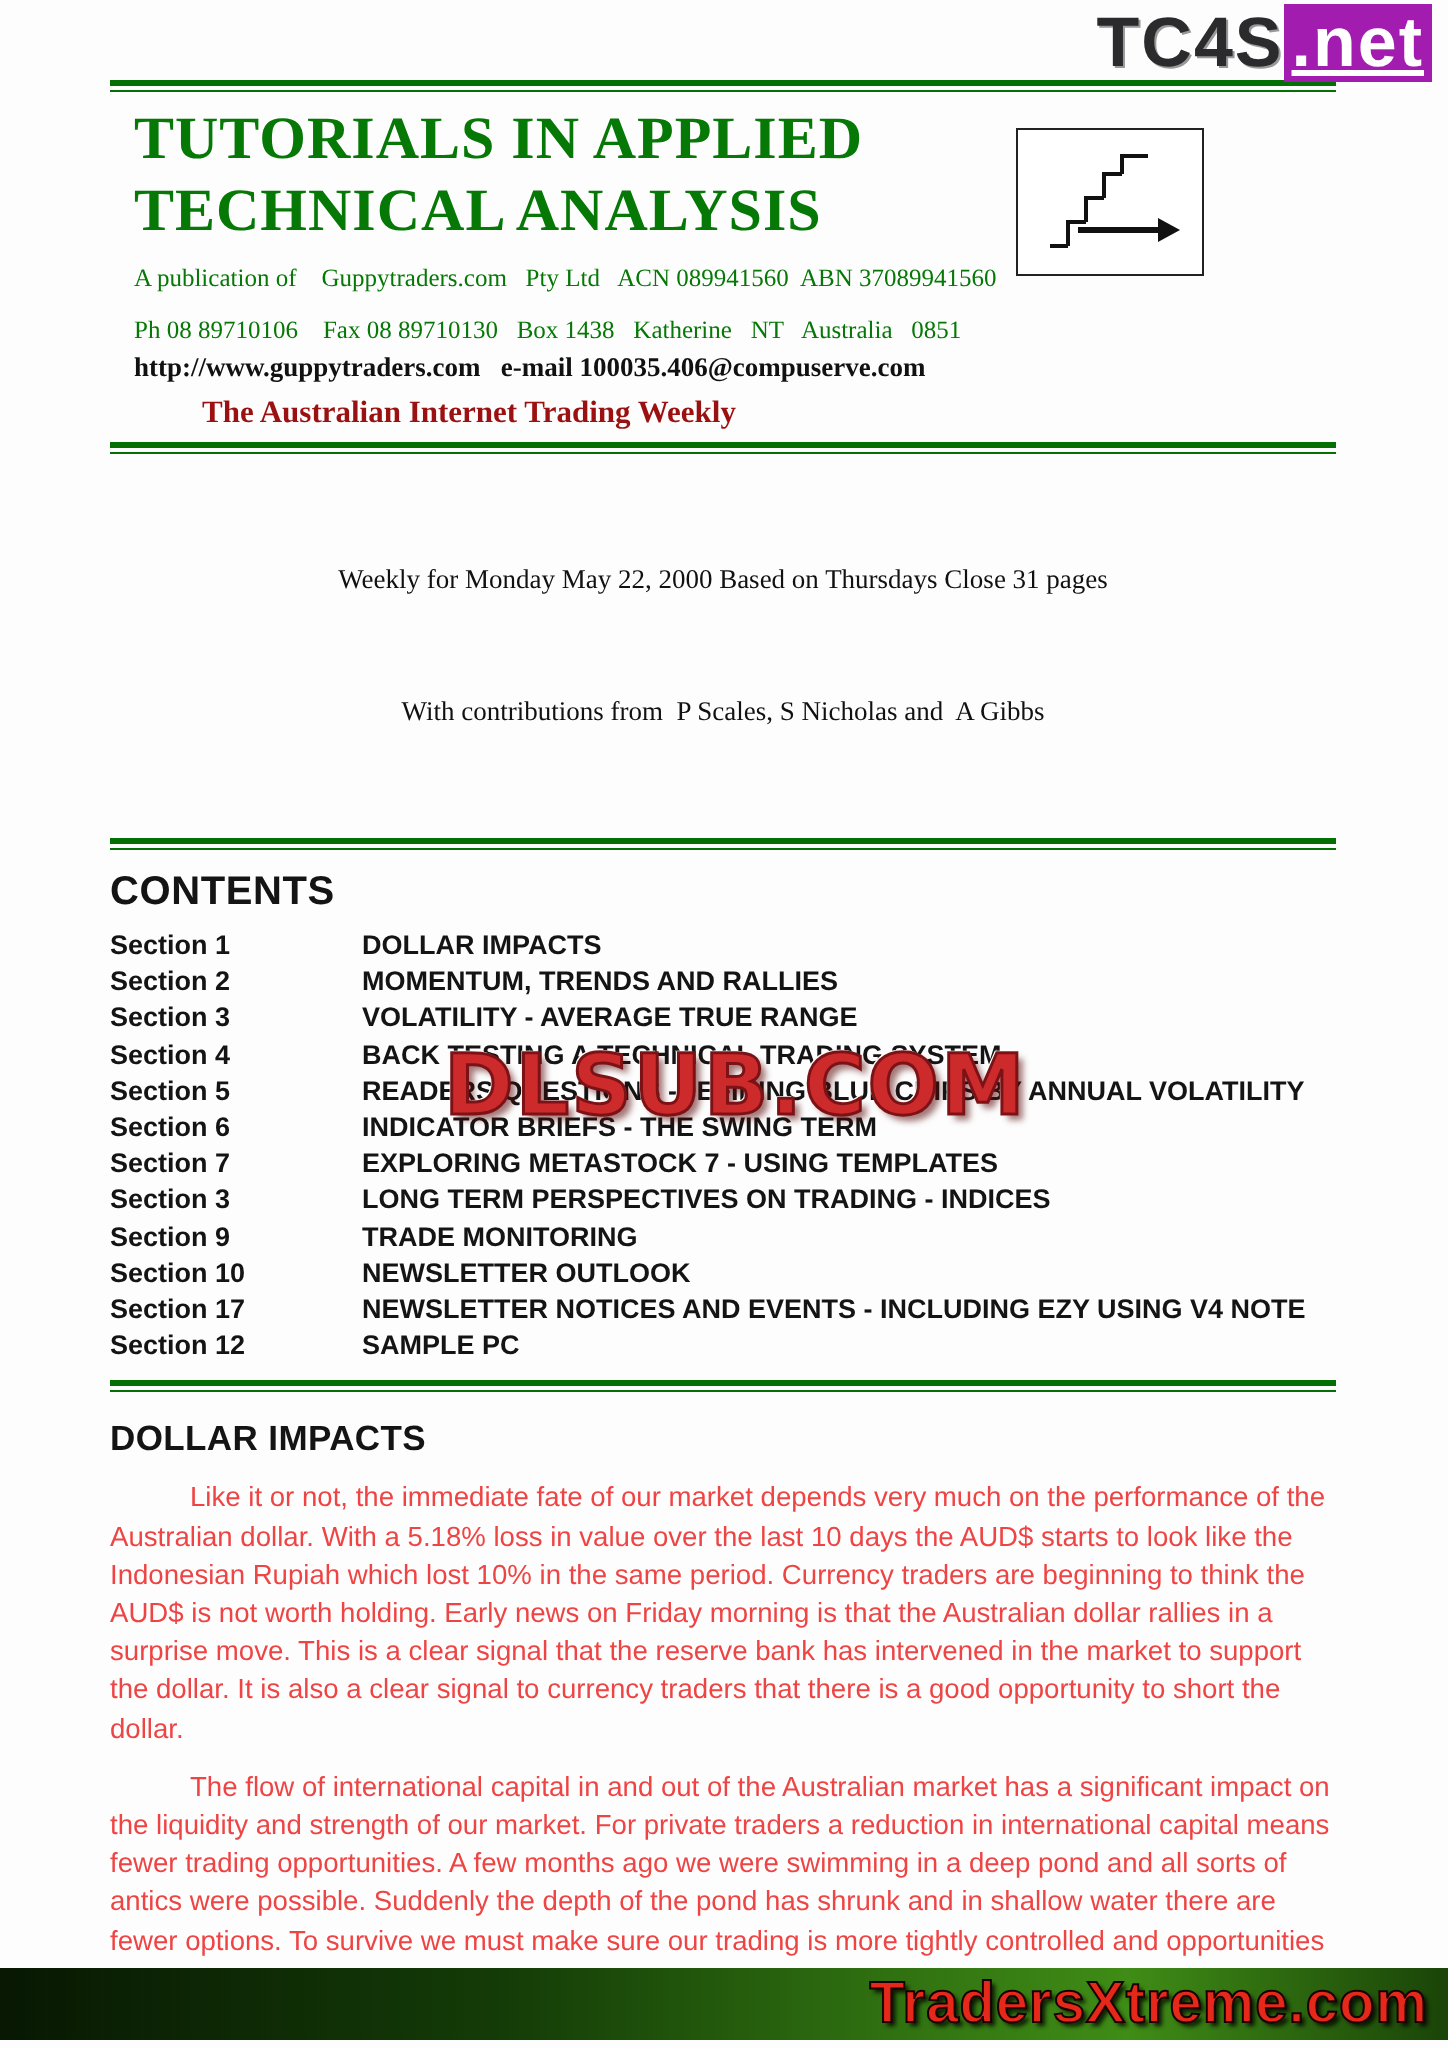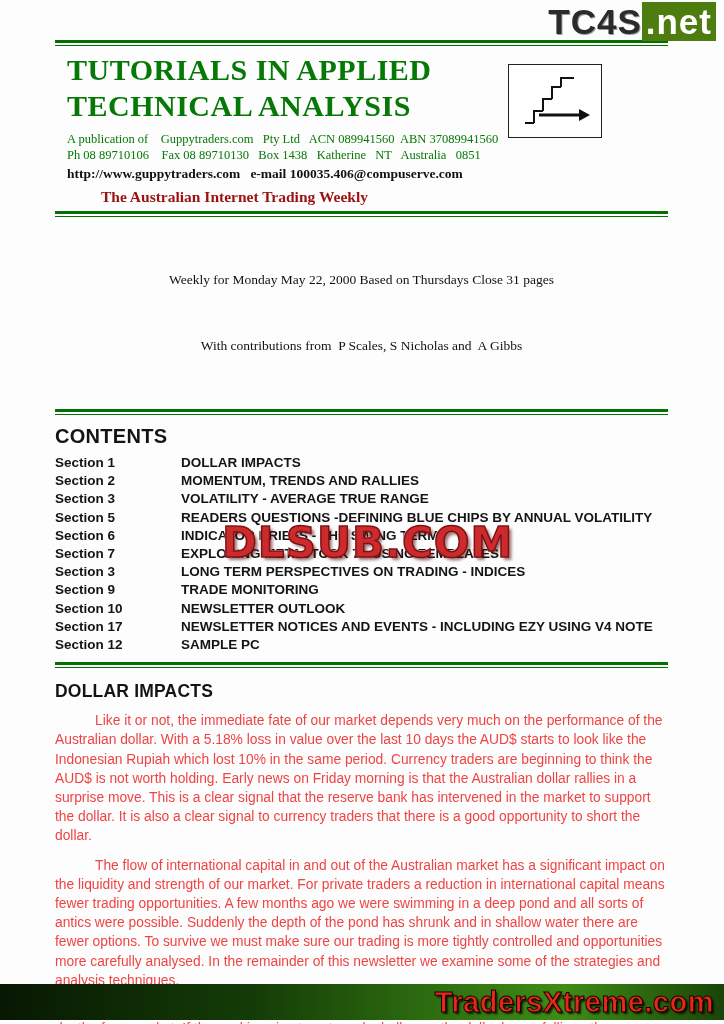--- a/index.html
+++ b/index.html
@@ -12,21 +12,21 @@
 
   .hrule { border-top:3px solid #047004; border-bottom:1px solid #047004; height:2px; }
 
   .masthead { padding-left:12px; margin-top:6px; margin-bottom:4px; }
   .title {
     font-family:"Liberation Serif", serif; font-weight:bold;
     color:#067806; font-size:30px; line-height:36px; letter-spacing:0.5px;
   }
   .publine {
     font-family:"Liberation Serif", serif; color:#067806;
-    font-size:12.5px; line-height:16px; white-space:pre-wrap; margin-top:0;
+    font-size:12.5px; line-height:16px; white-space:pre-wrap; margin-top:10px;
   }
   .publine.first { margin-top:7px; }
   .urlline {
     font-family:"Liberation Serif", serif; color:#111; font-weight:bold;
     font-size:13.5px; line-height:18px; white-space:pre-wrap; margin-top:2px;
   }
   .tagline {
     font-family:"Liberation Serif", serif; color:#9b1111; font-weight:bold;
     font-size:15.5px; margin:5px 0 5px 34px;
   }
@@ -68,21 +68,21 @@
   .tx {
     font-size:29px; font-weight:bold; color:#e5281a; letter-spacing:0.5px;
     -webkit-text-stroke:1px #1a0000; text-shadow:2px 2px 2px rgba(0,0,0,0.8);
   }
 
   .tc4s {
     position:absolute; top:2px; right:8px; font-weight:bold; font-size:35px;
     letter-spacing:1px; line-height:40px;
   }
   .tc4s-main { color:#2b2b2e; text-shadow:1px 1px 0 #999; }
-  .tc4s-net { background:#4d7c0f; color:#fff; padding:0 4px; }
+  .tc4s-net { background:#a21caf; color:#fff; padding:0 4px;text-decoration:underline; }
 </style>
 </head>
 <body>
 
 <div class="page">
 
   <div class="tc4s"><span class="tc4s-main">TC4S</span><span class="tc4s-net">.net</span></div>
 
   <div class="chart-box">
     <svg width="88" height="68" viewBox="0 0 88 68">
@@ -131,20 +131,24 @@
         </div>
       <div class="c-row">
           <span class="c-sec">Section 2</span>
           <span class="c-title">MOMENTUM, TRENDS AND RALLIES</span>
         </div>
       <div class="c-row">
           <span class="c-sec">Section 3</span>
           <span class="c-title">VOLATILITY - AVERAGE TRUE RANGE</span>
         </div>
       <div class="c-row">
+          <span class="c-sec">Section 4</span>
+          <span class="c-title">BACK TESTING A TECHNICAL TRADING SYSTEM</span>
+        </div>
+      <div class="c-row">
           <span class="c-sec">Section 5</span>
           <span class="c-title">READERS QUESTIONS -DEFINING BLUE CHIPS BY ANNUAL VOLATILITY</span>
         </div>
       <div class="c-row">
           <span class="c-sec">Section 6</span>
           <span class="c-title">INDICATOR BRIEFS - THE SWING TERM</span>
         </div>
       <div class="c-row">
           <span class="c-sec">Section 7</span>
           <span class="c-title">EXPLORING METASTOCK 7 - USING TEMPLATES</span>

